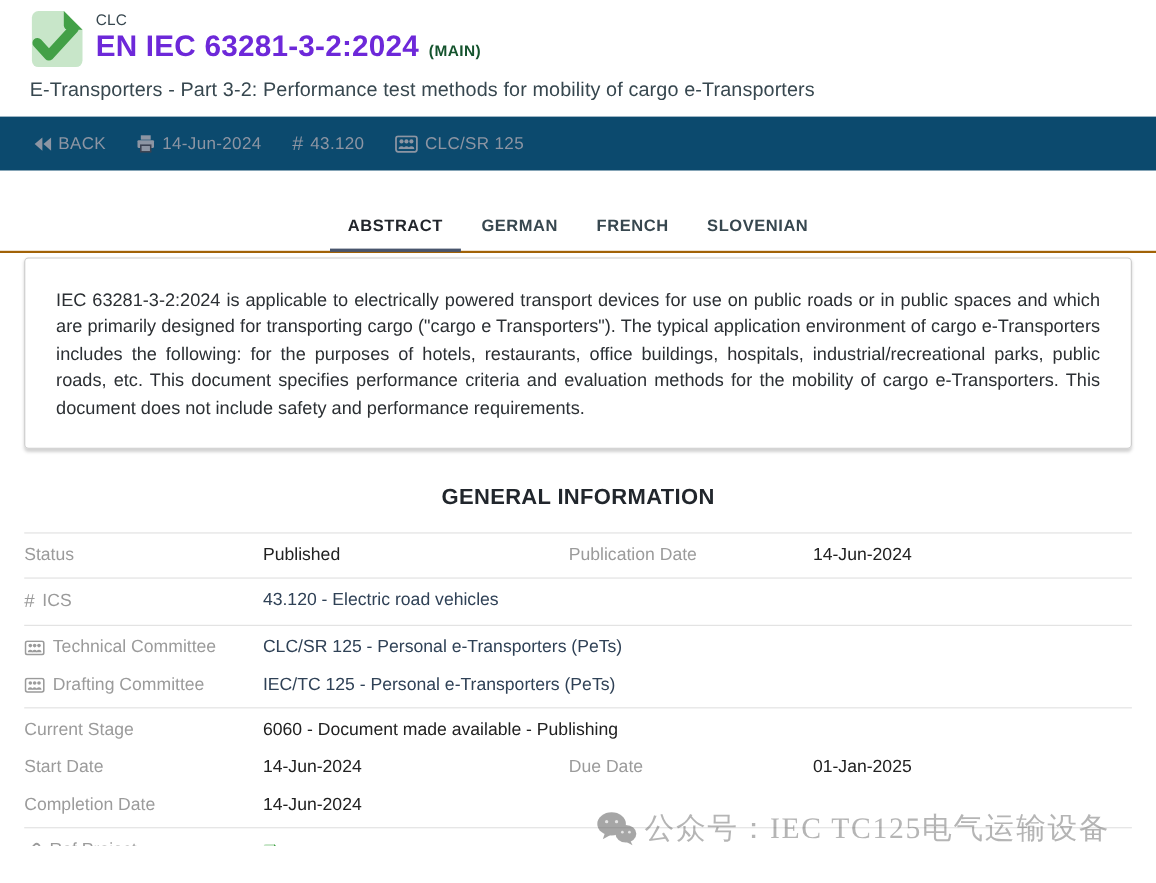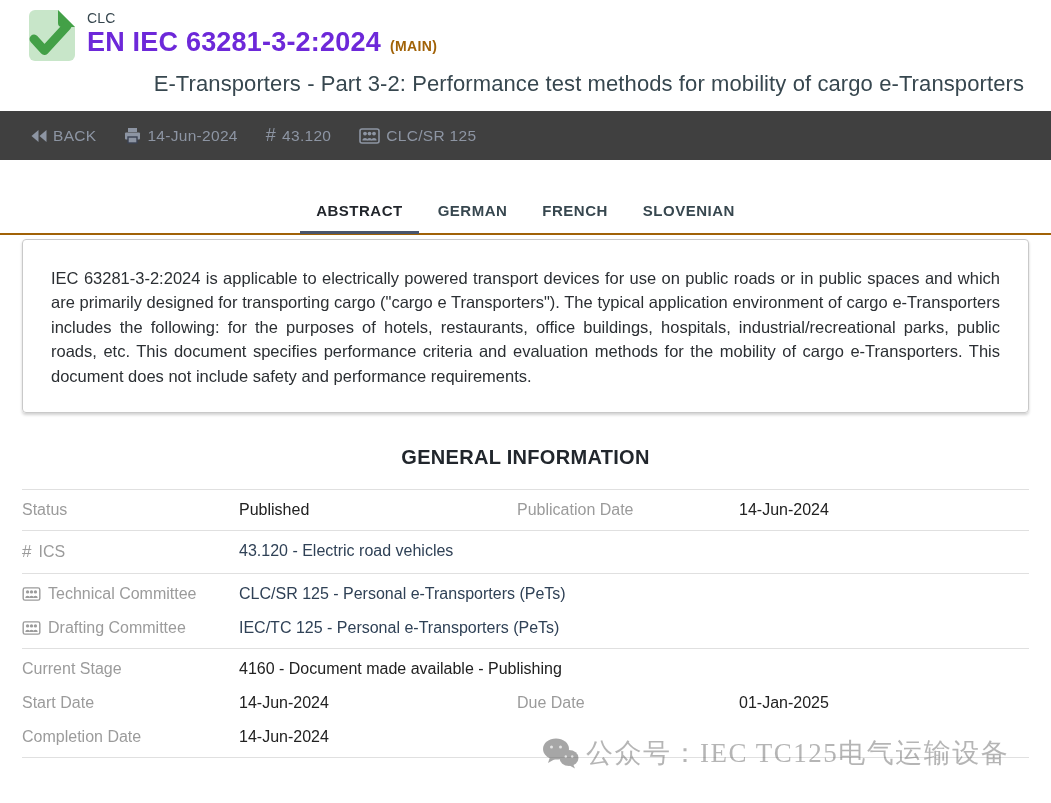--- a/index.html
+++ b/index.html
@@ -8,25 +8,25 @@
   .page { position:relative; width:1051px; height:769px; background:#fff; overflow:hidden;border-radius:29px; }
 
   
   .header { padding:9px 27px 0; }
   .header-top { display:flex; gap:11px; }
   .doc-icon-lg { width:49px; height:53px; flex:0 0 auto; }
   .header-titles { padding-top:1px; }
   .org-label { font-size:14px; color:#37474f; font-weight:400; letter-spacing:.2px; }
   .code-line { display:flex; align-items:baseline; gap:9px; margin-top:1px; }
   .doc-code { font-size:27px; font-weight:700; color:#6d28d9; letter-spacing:.2px; }
-  .main-tag { font-size:14px; font-weight:700; color:#a16207; letter-spacing:.4px; }
-  .subtitle { margin-top:9px; font-size:22px; color:#37474f; letter-spacing:.1px;text-align:right; }
-
-  
-  .toolbar { margin-top:14px; height:49px; background:#404040; display:flex; align-items:center;
+  .main-tag { font-size:14px; font-weight:700; color:#14532d; letter-spacing:.4px; }
+  .subtitle { margin-top:9px; font-size:18px; color:#37474f; letter-spacing:.1px; }
+
+  
+  .toolbar { margin-top:14px; height:49px; background:#0c4a6e; display:flex; align-items:center;
              padding:0 30px; gap:28px; }
   .tb-item { display:flex; align-items:center; gap:6px; color:#8d95a3; font-size:15.5px;
              letter-spacing:.3px; cursor:pointer; }
   .tb-hash { font-size:18px; font-weight:400; }
 
   
   .tabs-wrap { margin-top:29px; display:flex; justify-content:center; gap:3px;
                border-bottom:2px solid #a16207; position:relative; }
   .tab { position:relative; padding:13px 16px 14px; font-size:15px; font-weight:700;
          letter-spacing:.5px; color:#37474f; cursor:pointer; }
@@ -179,21 +179,21 @@
         </svg>
         <span>Drafting Committee</span>
       </div>
       <div class="val span3">
         <a class="link">IEC/TC 125 - Personal e-Transporters (PeTs)</a>
       </div>
     </div>
 
     <div class="row">
       <div class="lbl">Current Stage</div>
-      <div class="val span3">4160 - Document made available - Publishing</div>
+      <div class="val span3">6060 - Document made available - Publishing</div>
       <div class="lbl">Start Date</div>
       <div class="val">14-Jun-2024</div>
       <div class="lbl">Due Date</div>
       <div class="val">01-Jan-2025</div>
       <div class="lbl">Completion Date</div>
       <div class="val span3">14-Jun-2024</div>
     </div>
 
     <div class="row">
       <div class="lbl">

